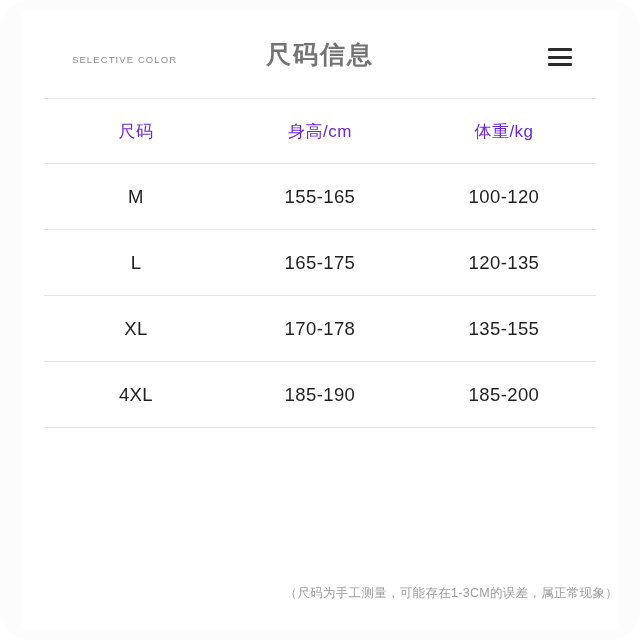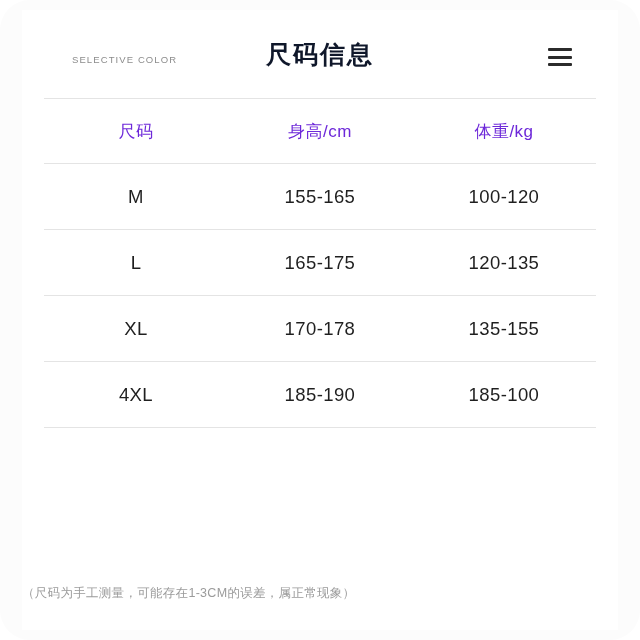--- a/index.html
+++ b/index.html
@@ -47,21 +47,21 @@
     white-space: nowrap;
   }
   .title {
     position: absolute;
     left: 0;
     right: 0;
     top: 28px;
     text-align: center;
     font-size: 25px;
     font-weight: bold;
-    color: #0f172a;
+    color: #737373;
     letter-spacing: 2px;
   }
   .menu-icon {
     position: absolute;
     right: 24px;
     top: 38px;
     width: 24px;
     height: 18px;
     display: flex;
     flex-direction: column;
@@ -108,21 +108,21 @@
   }
   .col-size   { width: 33.33%; }
   .col-height { width: 33.33%; }
   .col-weight { width: 33.34%; }
 
   .note {
     position: absolute;
     left: 0;
     right: 0;
     bottom: 28px;
-    text-align: left;
+    text-align: right;
     font-size: 12.5px;
     color: #9b9b9b;
     letter-spacing: 0.3px;
   }
 </style>
 </head>
 <body>
 
 <div class="page">
   <div class="card">
@@ -157,21 +157,21 @@
           <td>120-135</td>
         </tr>
         <tr>
           <td>XL</td>
           <td>170-178</td>
           <td>135-155</td>
         </tr>
         <tr>
           <td>4XL</td>
           <td>185-190</td>
-          <td>185-100</td>
+          <td>185-200</td>
         </tr>
       </tbody>
     </table>
 
     <div class="note">（尺码为手工测量，可能存在1-3CM的误差，属正常现象）</div>
 
   </div>
 </div>
 
 </body></html>

